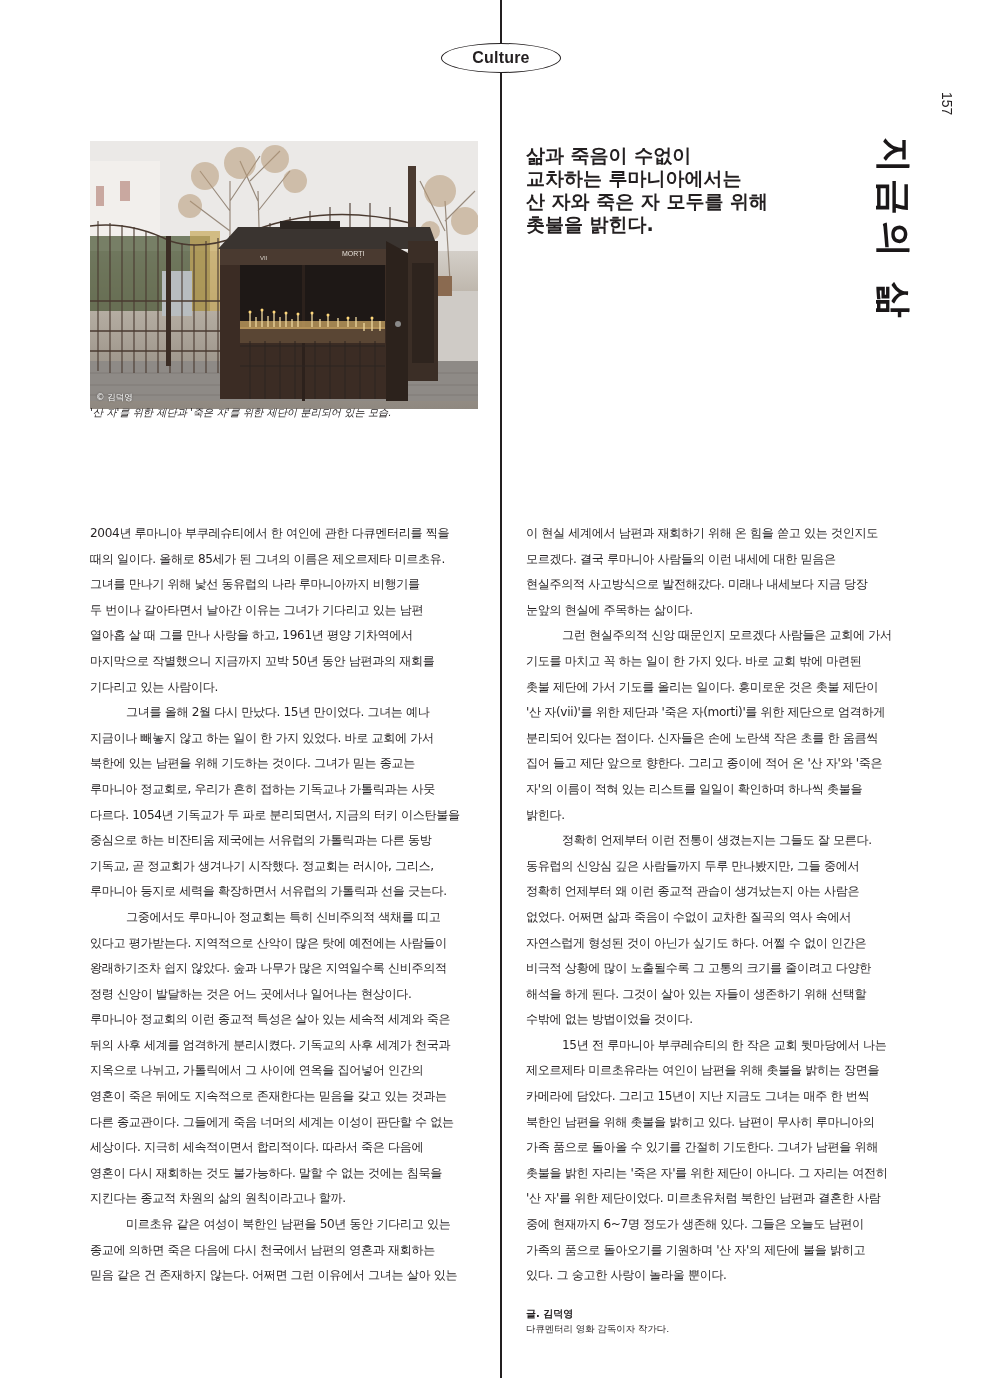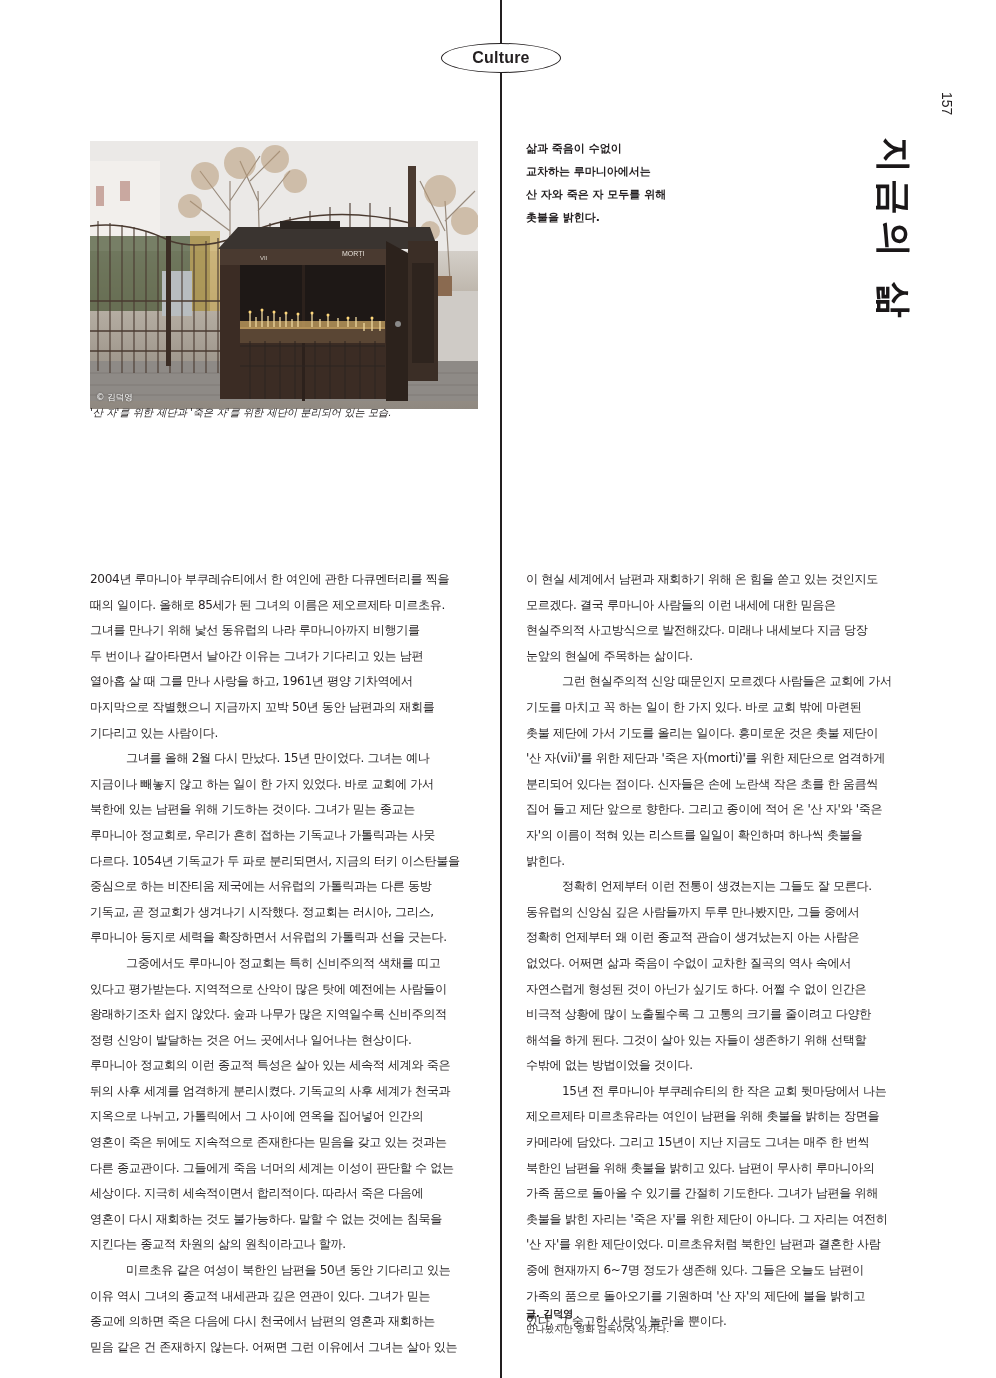--- a/index.html
+++ b/index.html
@@ -23,43 +23,43 @@
     }
 
     .article-title {
       position: absolute; left: 918px; top: 137px;
       transform: rotate(90deg); transform-origin: left top;
       font-family: "DejaVu Sans", sans-serif; font-weight: bold; font-size: 36px; letter-spacing: 6px;
       white-space: nowrap; color: #1a1718;
     }
 
     .subtitle {
-      position: absolute; left: 526px; top: 137px; width: 260px;
-      font-family: "DejaVu Sans", sans-serif; font-weight: bold; font-size: 11px; line-height: 23px; color: #231f20;
+      position: absolute; left: 526px; top: 144px; width: 260px;
+      font-family: "DejaVu Sans", sans-serif; font-weight: bold; font-size: 19px; line-height: 23px; color: #231f20;
     }
 
     .photo {
       position: absolute; left: 90px; top: 141px; width: 388px; height: 268px; overflow: hidden;
       background: linear-gradient(180deg, #e8e6e4 0%, #dcd8d3 35%, #b9b1a6 60%, #a49c91 78%, #8f8880 100%);
     }
     .photo svg { position: absolute; left: 0; top: 0; }
     .photo-credit {
       position: absolute; left: 6px; bottom: 5px; font-size: 8.5px; color: #ffffff;
       text-shadow: 0 0 2px rgba(0,0,0,0.6);
     }
 
     .caption {
       position: absolute; left: 90px; top: 406px; width: 400px;
       font-size: 10.2px; color: #231f20; white-space: nowrap; font-style: italic;
     }
 
     .col {
       position: absolute; top: 521px; width: 392px;
       font-family: "DejaVu Sans", sans-serif; font-size: 12.1px; line-height: 25.6px;
-      color: #231f20; letter-spacing: -0.35px; margin-top: 46px;
+      color: #231f20; letter-spacing: -0.35px;
     }
     .col-left { left: 90px; }
     .col-right { left: 526px; }
     .col .line { display: block; white-space: nowrap; height: 25.6px; }
     .col .line.indent { padding-left: 36px; }
 
     .byline { position: absolute; left: 526px; top: 1306px; }
     .byline-name { font-weight: bold; font-size: 10px; line-height: 15px; display: block; }
     .byline-desc { font-size: 9.4px; line-height: 15px; display: block; }
   </style>
@@ -244,21 +244,20 @@
     <span class="line">정령 신앙이 발달하는 것은 어느 곳에서나 일어나는 현상이다.</span>
     <span class="line">루마니아 정교회의 이런 종교적 특성은 살아 있는 세속적 세계와 죽은</span>
     <span class="line">뒤의 사후 세계를 엄격하게 분리시켰다. 기독교의 사후 세계가 천국과</span>
     <span class="line">지옥으로 나뉘고, 가톨릭에서 그 사이에 연옥을 집어넣어 인간의</span>
     <span class="line">영혼이 죽은 뒤에도 지속적으로 존재한다는 믿음을 갖고 있는 것과는</span>
     <span class="line">다른 종교관이다. 그들에게 죽음 너머의 세계는 이성이 판단할 수 없는</span>
     <span class="line">세상이다. 지극히 세속적이면서 합리적이다. 따라서 죽은 다음에</span>
     <span class="line">영혼이 다시 재회하는 것도 불가능하다. 말할 수 없는 것에는 침묵을</span>
     <span class="line">지킨다는 종교적 차원의 삶의 원칙이라고나 할까.</span>
     <span class="line indent">미르초유 같은 여성이 북한인 남편을 50년 동안 기다리고 있는</span>
-    <span class="line">이유 역시 그녀의 종교적 내세관과 깊은 연관이 있다. 그녀가 믿는</span>
     <span class="line">종교에 의하면 죽은 다음에 다시 천국에서 남편의 영혼과 재회하는</span>
     <span class="line">믿음 같은 건 존재하지 않는다. 어쩌면 그런 이유에서 그녀는 살아 있는</span>
   </div>
 <div class="col col-right" id="col-right">
     <span class="line">이 현실 세계에서 남편과 재회하기 위해 온 힘을 쏟고 있는 것인지도</span>
     <span class="line">모르겠다. 결국 루마니아 사람들의 이런 내세에 대한 믿음은</span>
     <span class="line">현실주의적 사고방식으로 발전해갔다. 미래나 내세보다 지금 당장</span>
     <span class="line">눈앞의 현실에 주목하는 삶이다.</span>
     <span class="line indent">그런 현실주의적 신앙 때문인지 모르겠다 사람들은 교회에 가서</span>
     <span class="line">기도를 마치고 꼭 하는 일이 한 가지 있다. 바로 교회 밖에 마련된</span>
@@ -283,14 +282,14 @@
     <span class="line">가족 품으로 돌아올 수 있기를 간절히 기도한다. 그녀가 남편을 위해</span>
     <span class="line">촛불을 밝힌 자리는 '죽은 자'를 위한 제단이 아니다. 그 자리는 여전히</span>
     <span class="line">'산 자'를 위한 제단이었다. 미르초유처럼 북한인 남편과 결혼한 사람</span>
     <span class="line">중에 현재까지 6~7명 정도가 생존해 있다. 그들은 오늘도 남편이</span>
     <span class="line">가족의 품으로 돌아오기를 기원하며 '산 자'의 제단에 불을 밝히고</span>
     <span class="line">있다. 그 숭고한 사랑이 놀라울 뿐이다.</span>
   </div>
 
 <div class="byline">
   <span class="byline-name">글. 김덕영</span>
-  <span class="byline-desc">만나봤지만 영화 감독이자 작가다.</span>
+  <span class="byline-desc">다큐멘터리 영화 감독이자 작가다.</span>
 </div>
 
 </body></html>

